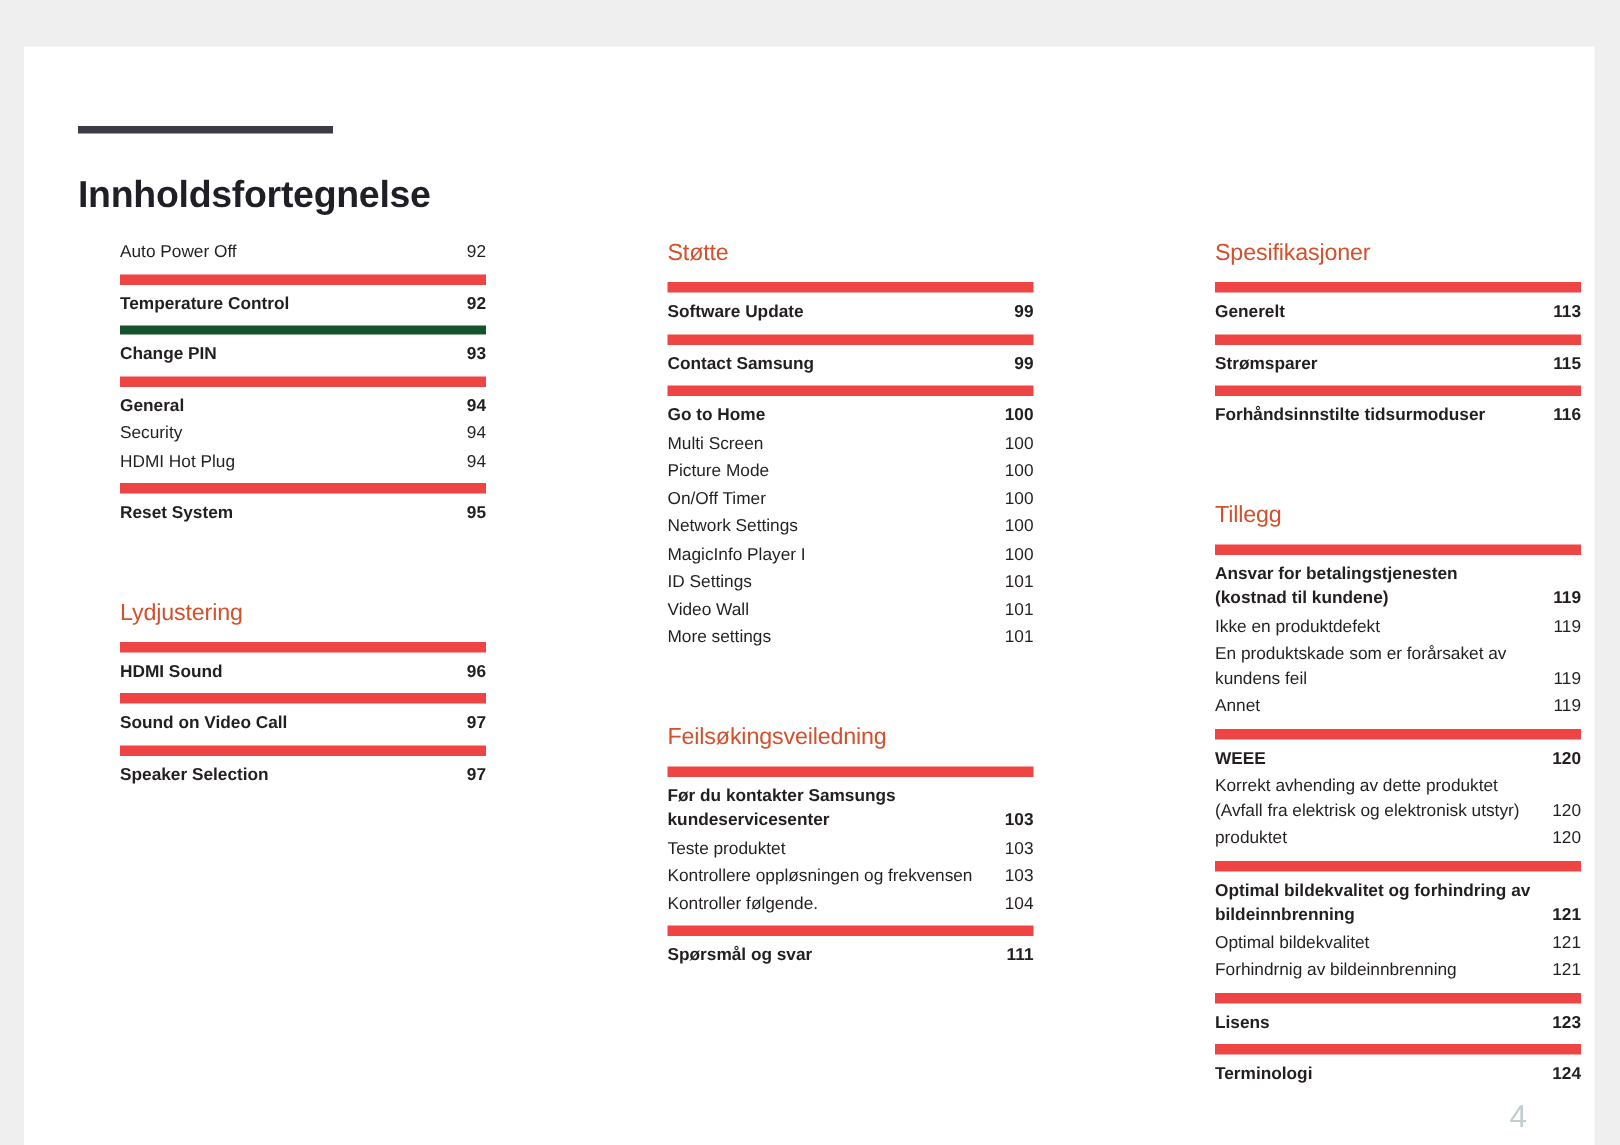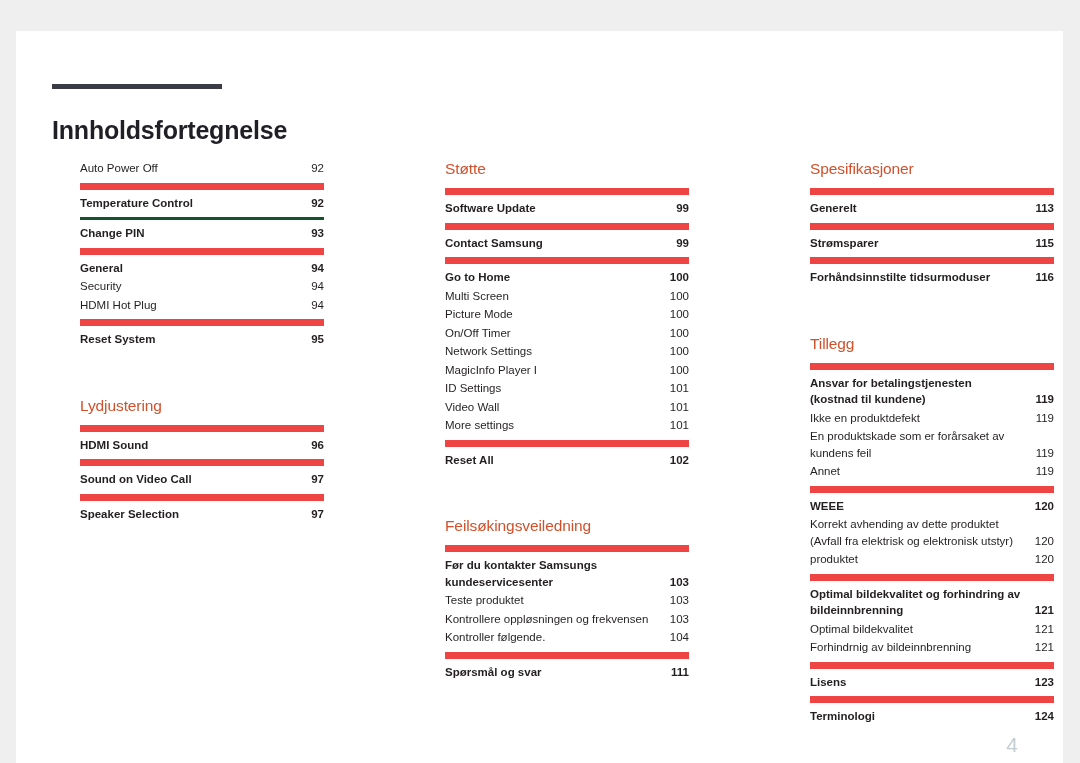--- a/index.html
+++ b/index.html
@@ -73,21 +73,21 @@
   .group {
     border-top: 7px solid #ef4444;
     padding-top: 4px;
     padding-bottom: 5px;
   }
   .group.no-rule {
     border-top: none;
     padding-top: 0;
   }
   .group.mauve-rule {
-    border-top: 3px solid #14532d;
+    border-top: 6px solid #14532d;
   }
 
   .entry {
     display: flex;
     align-items: baseline;
     justify-content: space-between;
     line-height: 16.5px;
     padding: 1px 0;
   }
   .entry .label {
@@ -246,26 +246,20 @@
             </div>
             <div class="entry">
               <span class="label">Video Wall</span>
               <span class="pageno">101</span>
             </div>
             <div class="entry">
               <span class="label">More settings</span>
               <span class="pageno">101</span>
             </div>
           </div>
-          <div class="group">
-            <div class="entry bold">
-              <span class="label">Reset All</span>
-              <span class="pageno">102</span>
-            </div>
-          </div>
         </div>
         <div class="section spaced-top-lg">
           <div class="section-heading">Feilsøkingsveiledning</div>
           <div class="group">
             <div class="entry bold multiline">
               <span class="label">Før du kontakter Samsungs</span>
               <span class="lastline">
                 <span class="label">kundeservicesenter</span>
                 <span class="pageno">103</span>
               </span>

